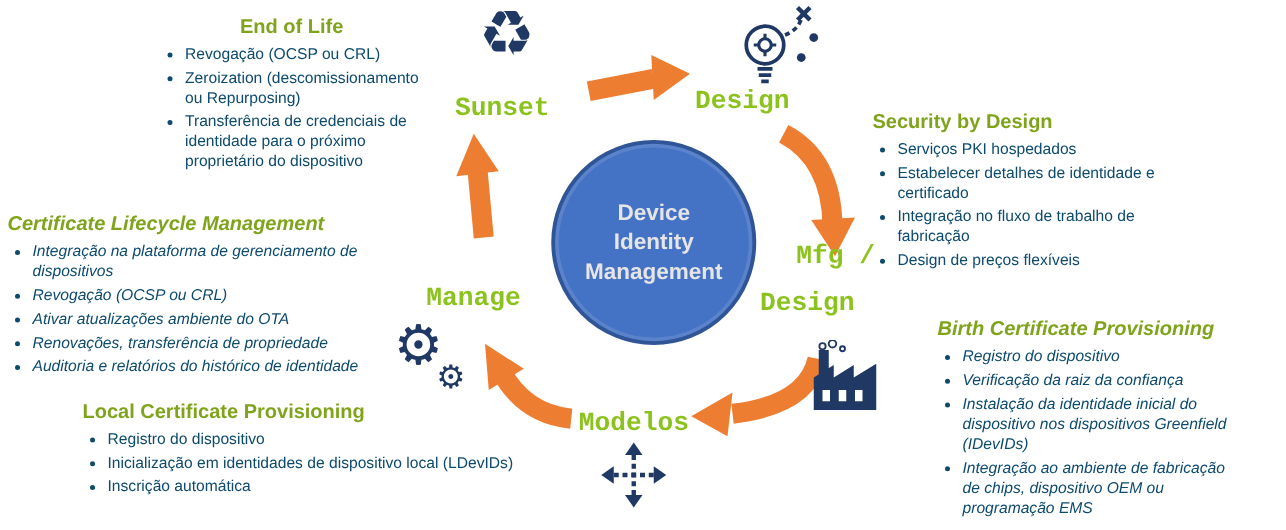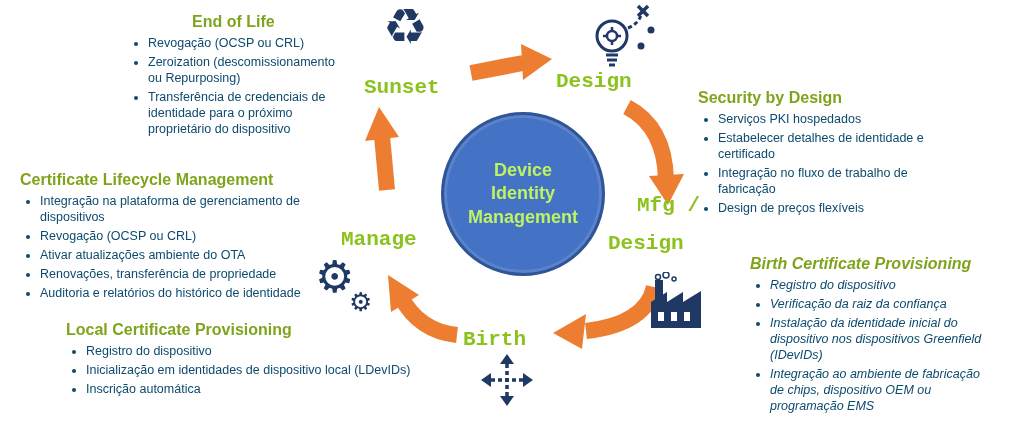--- a/index.html
+++ b/index.html
@@ -10,40 +10,40 @@
   
   .arrows { position:absolute; left:0; top:0; width:1029px; height:424px; color:var(--arrow-orange); pointer-events:none; }
   .astroke { stroke:currentColor; stroke-width:16; fill:none; stroke-linecap:butt; stroke-linejoin:round; }
   .afill { fill:currentColor; stroke:none; }
 
   
   .circle { position:absolute; left:441px; top:112px; width:164px; height:164px;
             border-radius:50%; background:var(--circle-blue);
             border:3px solid var(--circle-border);
             display:flex; flex-direction:column; align-items:center; justify-content:center;
-            color:#bef264; font-weight:bold; font-size:18px; line-height:1.3; text-align:right;
+            color:#e5e5e5; font-weight:bold; font-size:18px; line-height:1.3; text-align:right;
             box-shadow: inset 0 0 0 3px rgba(255,255,255,0.12); }
 
   
   .stage { position:absolute; font-size:21px; font-weight:bold; color:var(--stage-green); white-space:nowrap;font-family:Liberation Mono, monospace; }
 
   
   .panel { position:absolute; }
   .panel h3 { font-size:16px; font-weight:bold; color:var(--heading-green); margin-bottom:4px; line-height:1.2; }
   .panel ul { list-style:disc; padding-left:20px; }
   .panel li { font-size:12.5px; line-height:1.28; margin-bottom:3px; color:#0c4a6e; }
 
   
   .icon { position:absolute; color:var(--icon-navy); }
   .glyph { font-family:"DejaVu Sans", sans-serif; color:var(--icon-navy); font-weight:bold; line-height:1; display:block; }
 
   .panel-endoflife { left:128px; top:12px; width:212px; }
   .panel-endoflife h3 { padding-left:64px; }
   .panel-security  { left:698px; top:88px;  width:240px; }
-  .panel-clm       { left:20px;  top:170px; width:292px; }
+  .panel-clm       { left:6px;  top:170px; width:292px;font-style:italic; }
   .panel-localcert { left:66px;  top:320px; width:398px; }
   .panel-birthcert { left:750px; top:254px; width:232px;font-style:italic; }
 </style>
 </head>
 <body>
 
 <div class="canvas">
 
   <svg class="arrows" viewBox="0 0 1029 424" aria-hidden="true">
     <g>
@@ -71,21 +71,21 @@
   <div class="circle">
     <div>Device</div>
     <div>Identity</div>
     <div>Management</div>
   </div>
 
   <div class="stage" style="left:364px; top:76px;">Sunset</div>
   <div class="stage" style="left:556px; top:70px;">Design</div>
   <div class="stage" style="left:637px; top:194px;">Mfg /</div>
   <div class="stage" style="left:608px; top:232px;">Design</div>
-  <div class="stage" style="left:463px; top:328px;">Birth</div>
+  <div class="stage" style="left:463px; top:328px;">Modelos</div>
   <div class="stage" style="left:310px; top:228px;margin-left:31px;">Manage</div>
 
   <div class="icon" style="left:383px; top:2px;">
     <span class="glyph" style="font-size:50px;">♻</span>
   </div>
 
   <div class="icon" style="left:588px; top:2px;">
     <svg width="72" height="72" viewBox="0 0 72 72" aria-hidden="true">
       <g fill="none" stroke="currentColor" stroke-width="3">
         <circle cx="24" cy="34" r="15"></circle>

